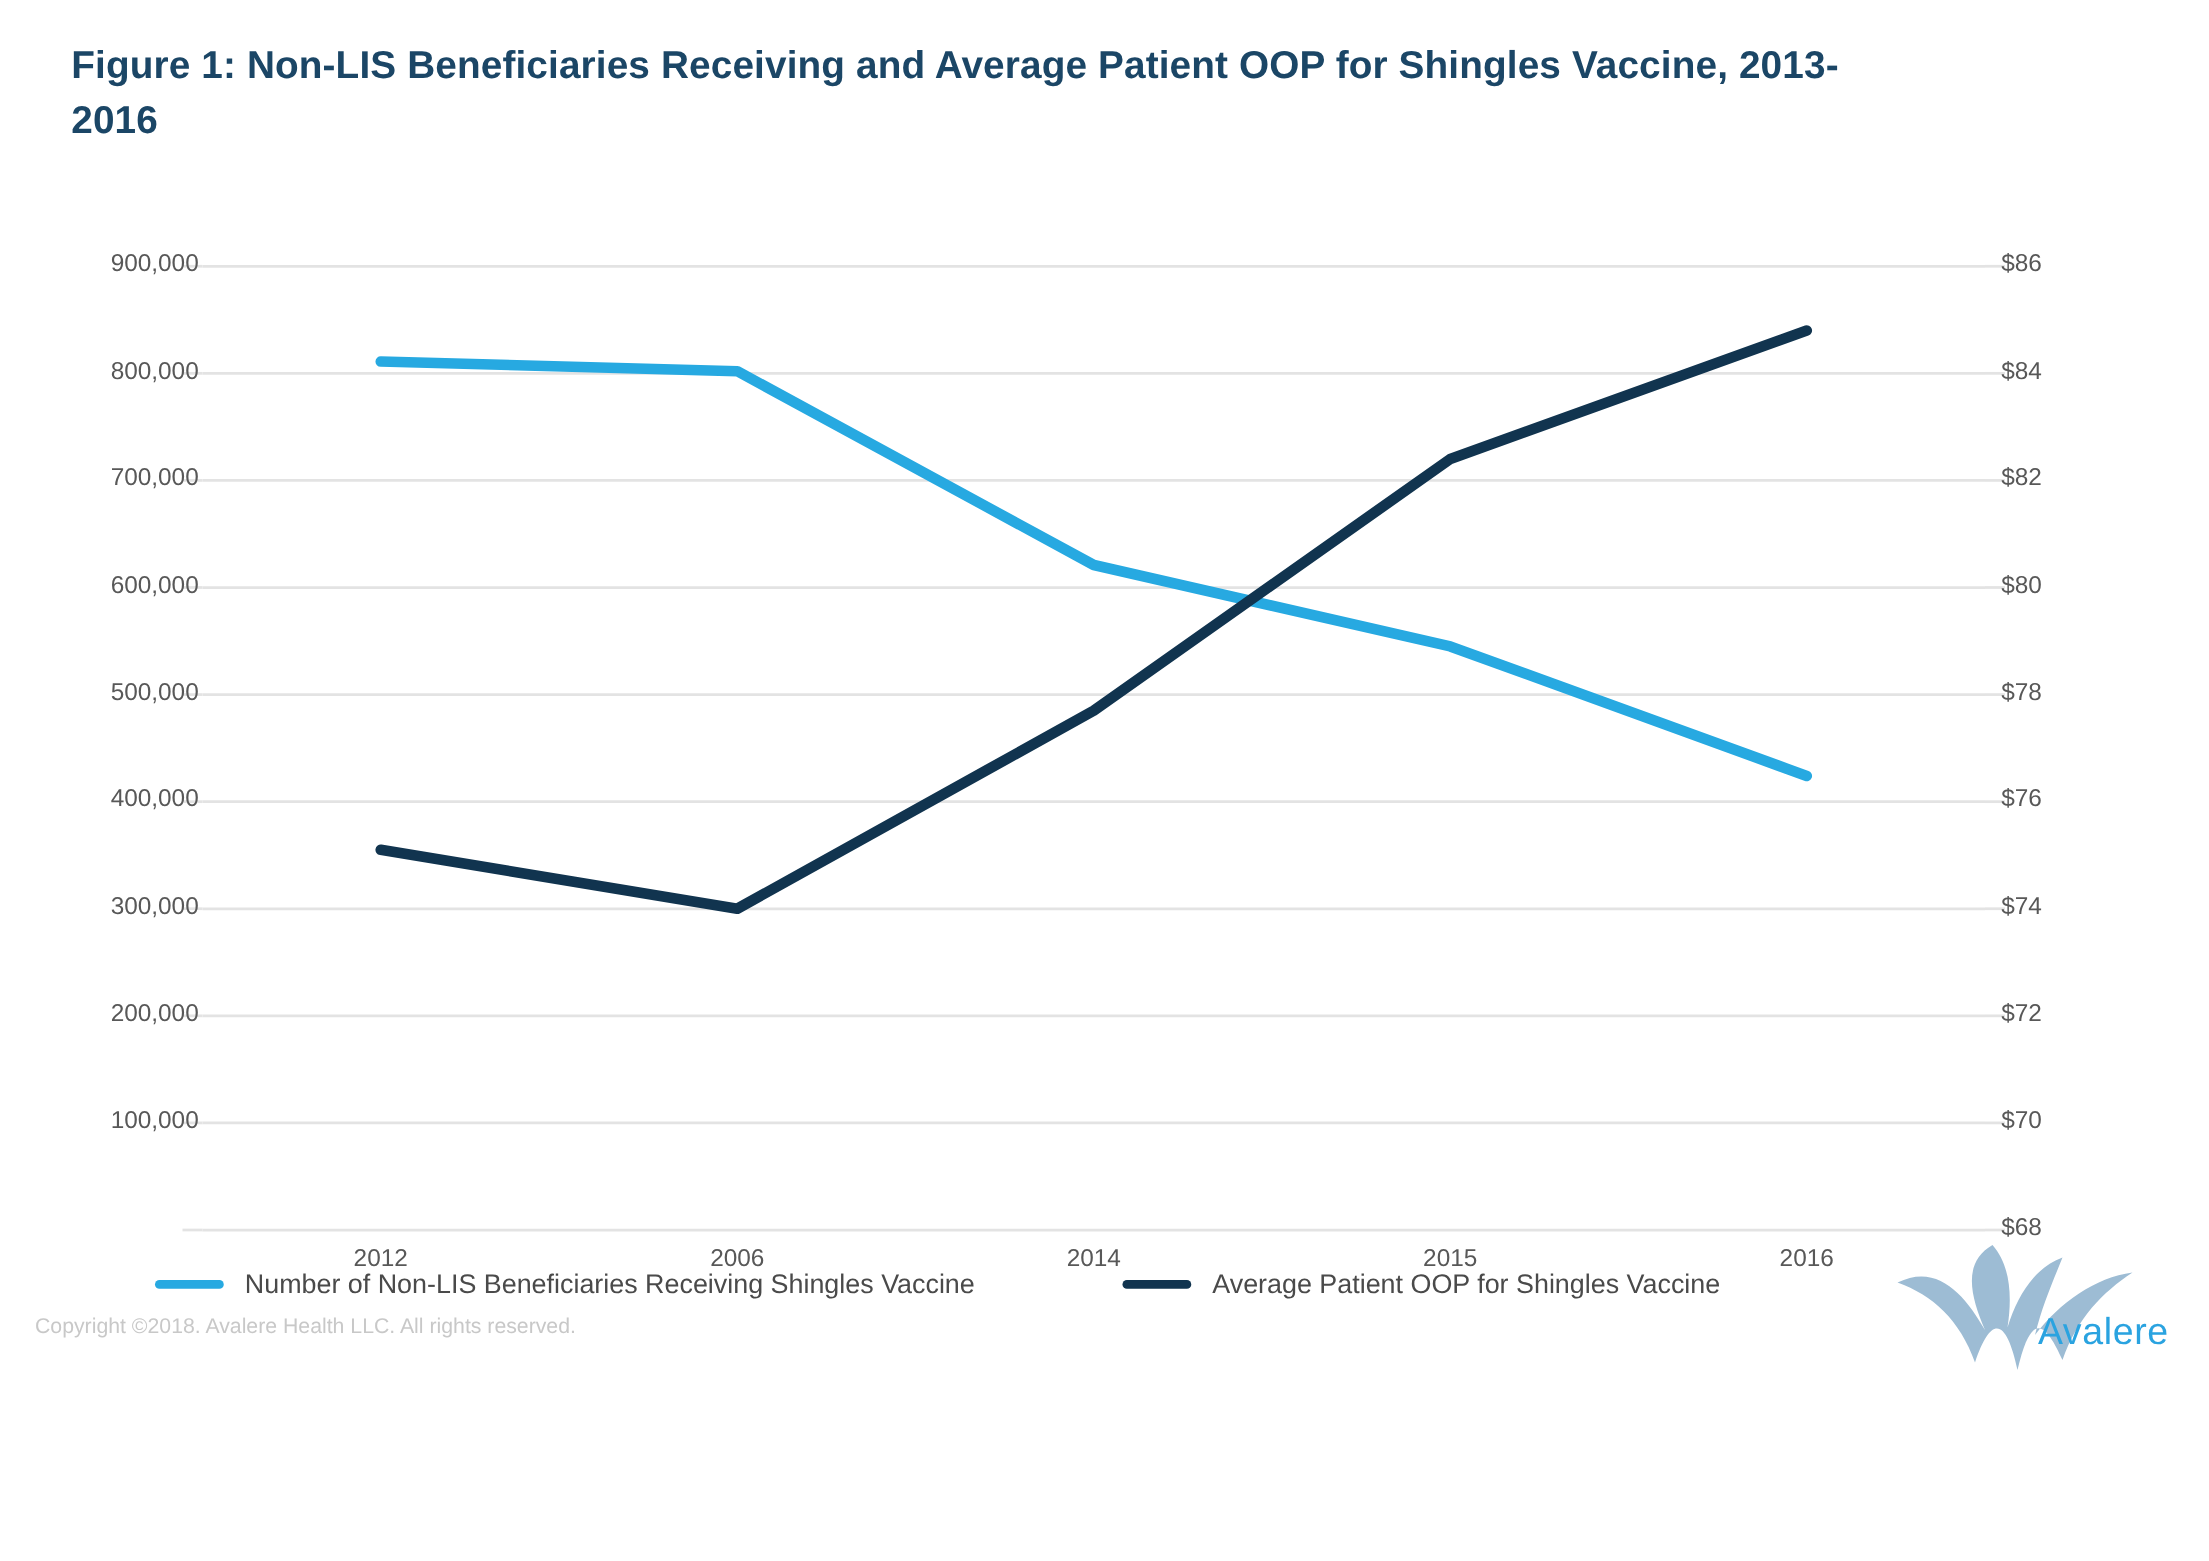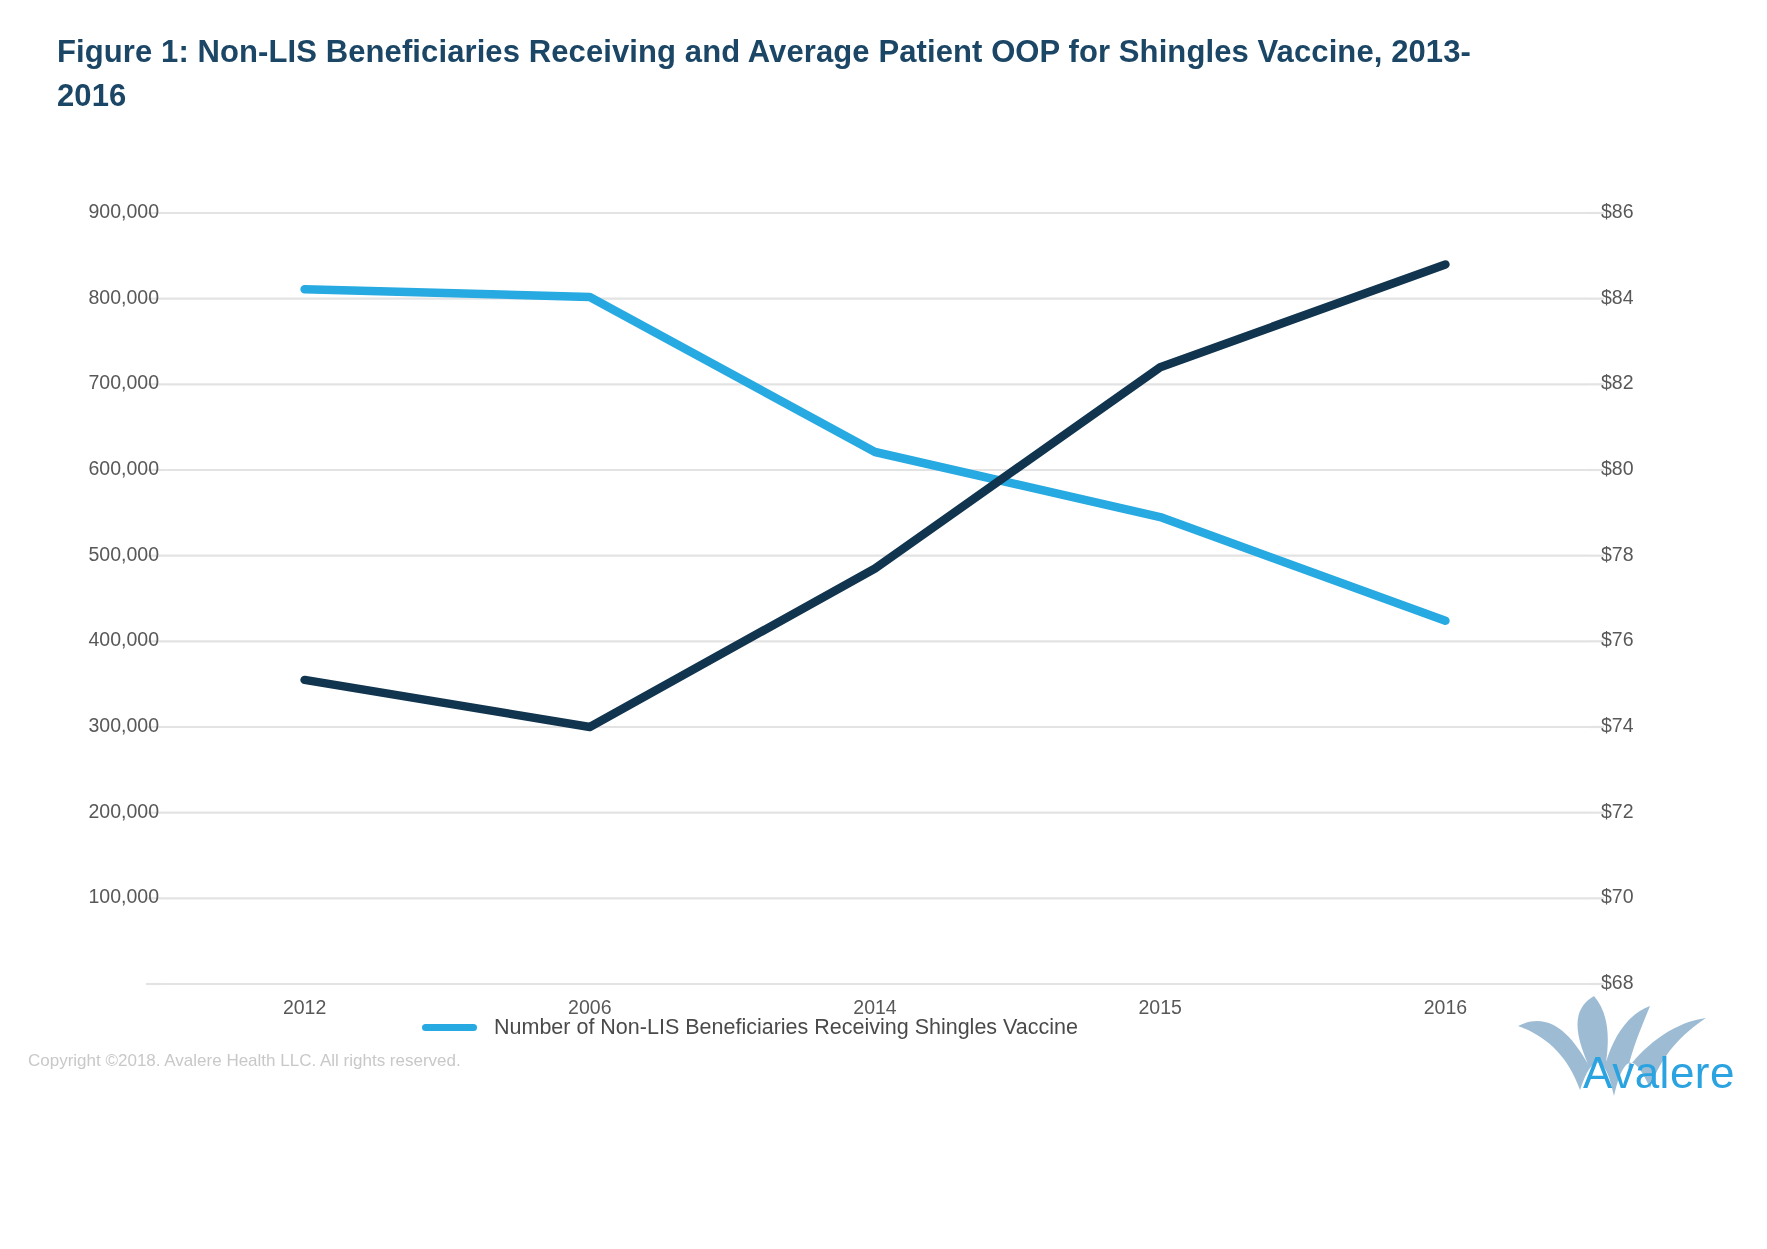--- a/index.html
+++ b/index.html
@@ -63,21 +63,21 @@
     white-space:nowrap;
   }
   #avalere-logo{
     position:absolute;
     right:32px; top:992px;
     width:225px; height:110px;
   }
   #avalere-wordmark{
     position:absolute;
     right:32px; top:1051px;
-    font-size:44px;
+    font-size:30px;
     color:#2aa3e0;
     font-family:"Liberation Sans",sans-serif;
     letter-spacing:.5px;
     line-height:1;
   }
 </style>
 </head>
 <body>
 
 <div id="figure-title">Figure 1: Non-LIS Beneficiaries Receiving and Average Patient OOP for Shingles Vaccine, 2013-2016</div>
@@ -141,20 +141,24 @@
     <div class="axis-label x-label" style="left: 875px; top: 996px;">2014</div>
     <div class="axis-label x-label" style="left: 1160.2px; top: 996px;">2015</div>
     <div class="axis-label x-label" style="left: 1445.4px; top: 996px;">2016</div>
   </div>
 
 <div id="legend">
   <div class="legend-item">
     <span class="legend-swatch" style="background:#27a9e1"></span>
     <span class="legend-text">Number of  Non-LIS Beneficiaries Receiving Shingles Vaccine</span>
   </div>
+  <div class="legend-item">
+    <span class="legend-swatch" style="background:#11344f"></span>
+    <span class="legend-text">Average Patient OOP for Shingles Vaccine</span>
+  </div>
 </div>
 
 <div id="copyright">Copyright ©2018. Avalere Health LLC. All rights reserved.</div>
 
 <svg id="avalere-logo" viewBox="0 0 225 110">
   <path d="M8 34 C40 18 62 44 78 72 C66 44 60 18 84 4 C98 20 100 44 96 70 C104 44 118 22 140 14 C132 34 124 52 118 76 C138 50 166 30 196 26 C172 42 152 62 140 96 C128 70 116 52 104 104 C96 66 84 56 70 98 C58 64 36 44 8 34 Z" fill="#9dbcd4"></path>
 </svg>
 <div id="avalere-wordmark">Avalere</div>
 
 </body></html>

